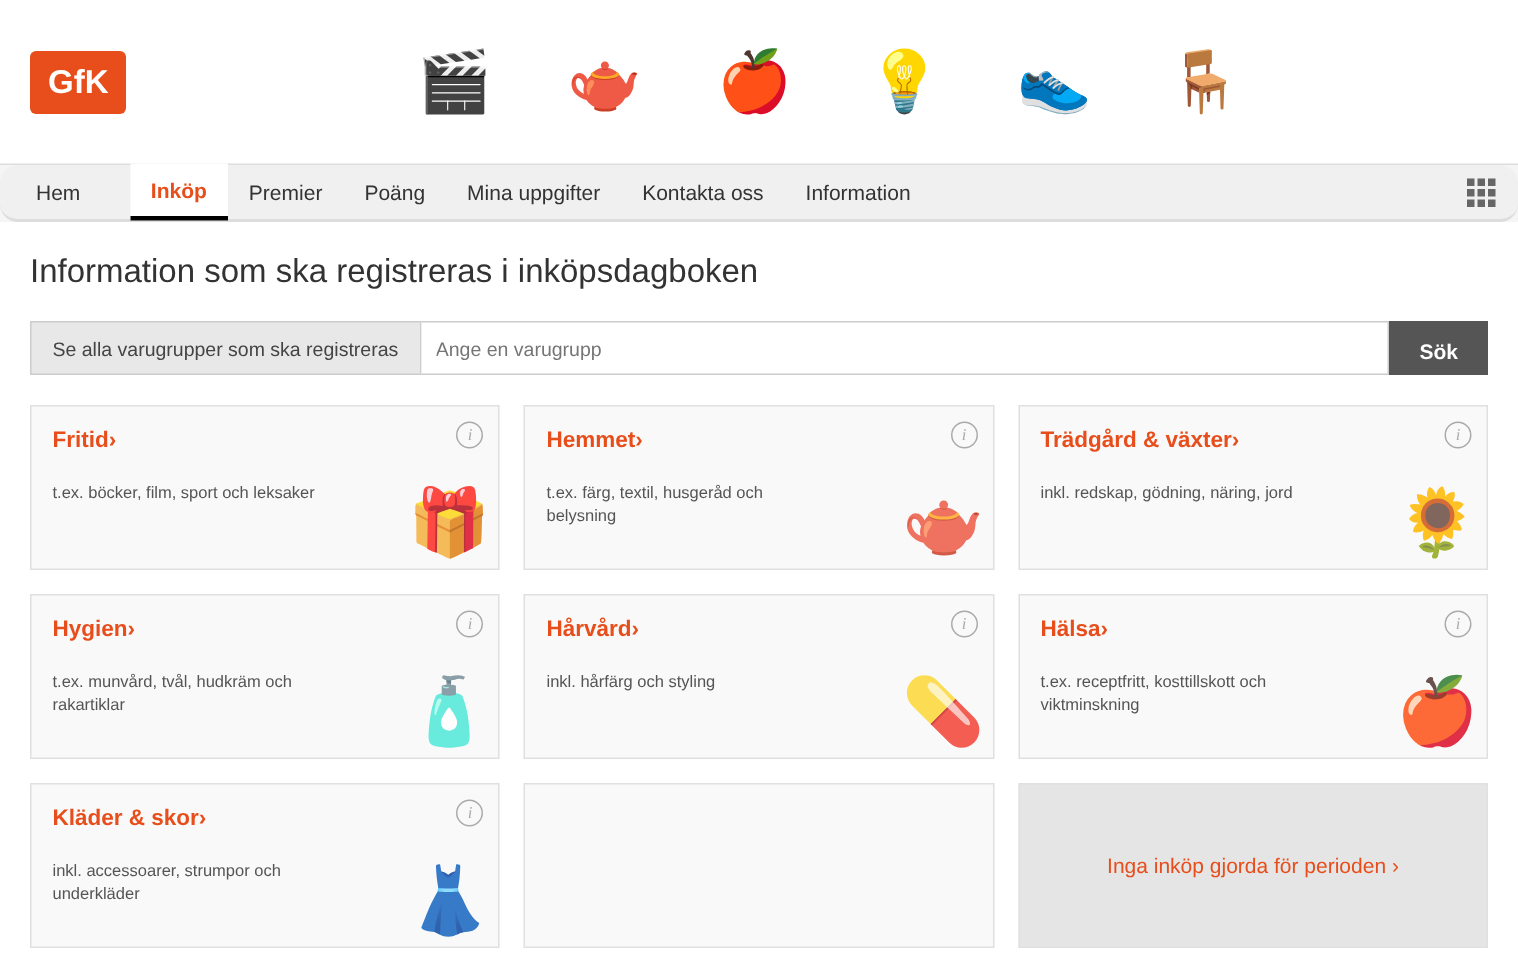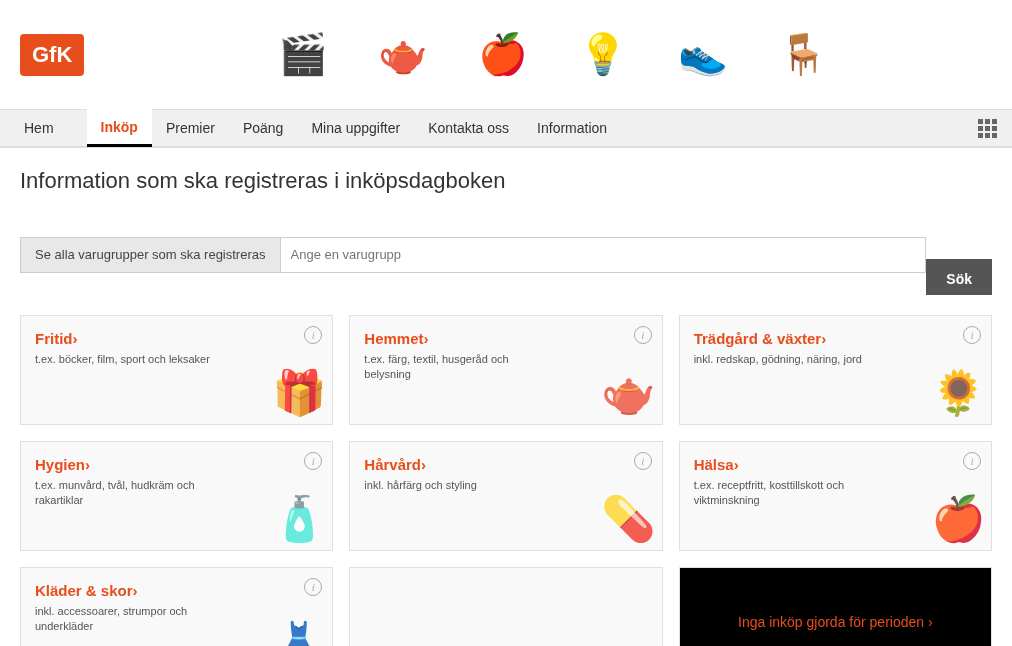--- a/index.html
+++ b/index.html
@@ -6,49 +6,49 @@
     body { font-family: Arial, sans-serif; background: #f5f5f5; width: 1012px; min-height: 646px; overflow-x: hidden; }
 
     
     .header { background: white; border-bottom: 1px solid #ddd; height: 110px; display: flex; align-items: center; padding: 0 20px; }
     .gfk-logo { background: #e84e1b; color: white; font-size: 22px; font-weight: bold; padding: 8px 12px; border-radius: 4px; margin-right: 30px; }
 
     .header-images { display: flex; align-items: center; gap: 20px; flex: 1; justify-content: center; }
     .header-img { width: 80px; height: 80px; display: flex; align-items: center; justify-content: center; font-size: 40px; }
 
     
-    .nav { background: #f0f0f0; border-bottom: 2px solid #ddd; display: flex; align-items: center; padding: 0 10px; height: 38px; }
+    .nav { background: #f0f0f0; border-bottom: 2px solid #ddd; display: flex; align-items: center; padding: 0 10px; height: 38px; border-radius: 12px; }
     .nav-item { padding: 8px 14px; font-size: 14px; cursor: pointer; color: #333; text-decoration: none; display: block; height: 38px; display: flex; align-items: center; }
     .nav-item.active { background: white; border-bottom: 3px solid #000000; color: #e84e1b; font-weight: bold; margin-left: 19px; }
     .nav-spacer { flex: 1; }
     .nav-right { display: flex; align-items: center; gap: 10px; }
     .nav-icon { width: 30px; height: 22px; display: flex; align-items: center; justify-content: center; cursor: pointer; }
     .grid-icon { display: grid; grid-template-columns: repeat(3,5px); grid-template-rows: repeat(3,5px); gap: 2px; }
     .grid-dot { background: #666; width: 5px; height: 5px; }
 
     
     .main { padding: 20px; background: white; min-height: 500px; }
     .page-title { font-size: 22px; color: #333; font-weight: normal; margin-bottom: 20px; }
 
     
     .search-bar { display: flex; align-items: center; margin-bottom: 20px; gap: 0; }
     .search-label { background: #e8e8e8; border: 1px solid #ccc; padding: 8px 14px; font-size: 13px; color: #444; flex: 0 0 auto; height: 36px; display: flex; align-items: center; }
     .search-input { border: 1px solid #ccc; border-left: none; padding: 8px 10px; font-size: 13px; color: #aaa; flex: 1; height: 36px; outline: none; }
-    .search-btn { background: #555; color: white; border: none; padding: 12px 20px; height: 36px; font-size: 14px; font-weight: bold; cursor: pointer; margin-top: 45px; }
+    .search-btn { background: #555; color: white; border: none; padding: 12px 20px; height: 36px; font-size: 14px; font-weight: bold; cursor: pointer; }
 
     
     .category-grid { display: grid; grid-template-columns: repeat(3, 1fr); gap: 16px; }
     .category-card { background: #f9f9f9; border: 1px solid #e0e0e0; padding: 14px; position: relative; min-height: 110px; display: flex; flex-direction: column; justify-content: flex-start; overflow: hidden; }
     .category-title { color: #e84e1b; font-size: 15px; font-weight: bold; cursor: pointer; }
-    .category-desc { color: #555; font-size: 11px; margin-top: 5px; max-width: 180px; line-height: 1.4; }
+    .category-desc { color: #555; font-size: 11px; margin-top: 20px; max-width: 180px; line-height: 1.4; }
     .info-icon { position: absolute; top: 10px; right: 10px; width: 18px; height: 18px; border: 1px solid #aaa; border-radius: 50%; color: #aaa; font-size: 11px; display: flex; align-items: center; justify-content: center; cursor: pointer; font-style: italic; font-family: serif; }
     .card-image { position: absolute; right: 5px; bottom: 5px; font-size: 44px; opacity: 0.85; }
 
     
-    .orange-link-card { background: #000000; border: 1px solid #e0e0e0; padding: 4px; display: flex; align-items: center; justify-content: center; min-height: 110px; }
+    .orange-link-card { background: #e5e5e5; border: 1px solid #e0e0e0; padding: 4px; display: flex; align-items: center; justify-content: center; min-height: 110px; }
     .orange-link { color: #e84e1b; font-size: 14px; cursor: pointer; }
   </style>
 </head>
 <body>
 
 <div class="header">
   <div class="gfk-logo">GfK</div>
   <div class="header-images">
     <div class="header-img">🎬</div>
     <div class="header-img">🫖</div>

